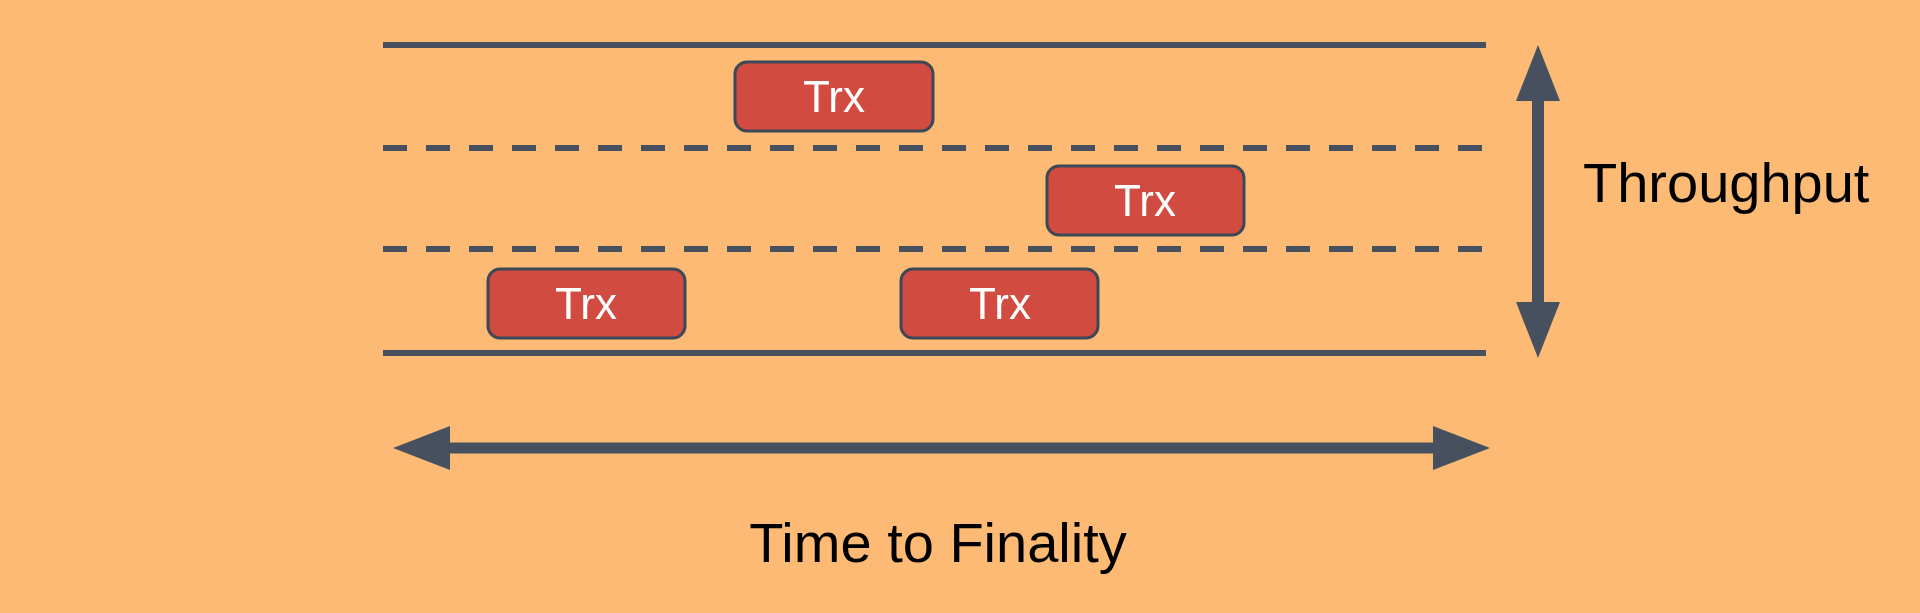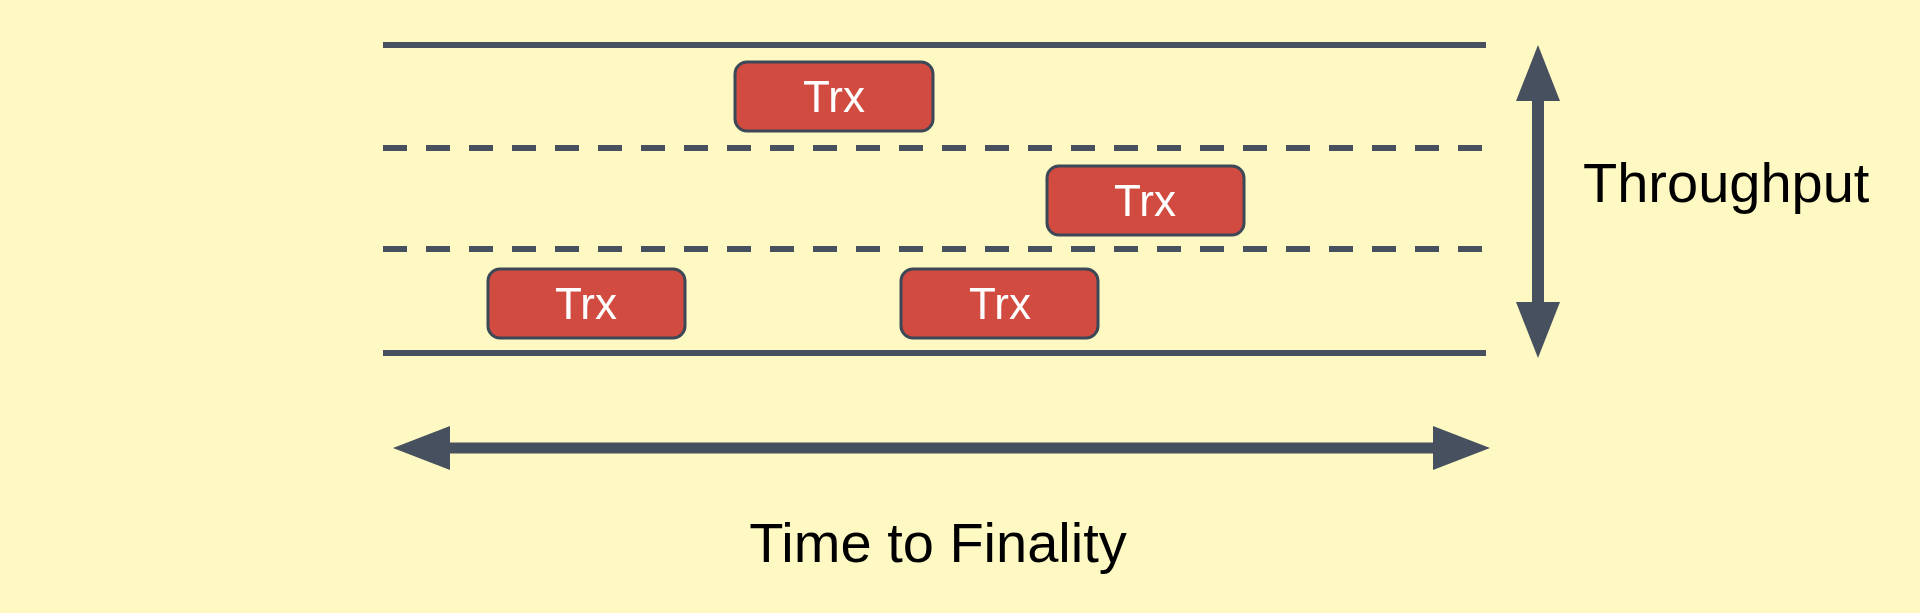--- a/index.html
+++ b/index.html
@@ -4,21 +4,21 @@
 <style>
   html, body {
     margin: 0;
     padding: 0;
     background: #FFFFFF;
   }
   .stage {
     position: relative;
     width: 1920px;
     height: 613px;
-    background: #fef9c3;
+    background: #fdba74;
     overflow: hidden;
     font-family: "Liberation Sans", sans-serif;
   }
   svg { display: block; }
   .axis-label {
     font-family: "Liberation Sans", sans-serif;
     font-size: 56px;
   }
   .box-label {
     font-family: "Liberation Sans", sans-serif;

